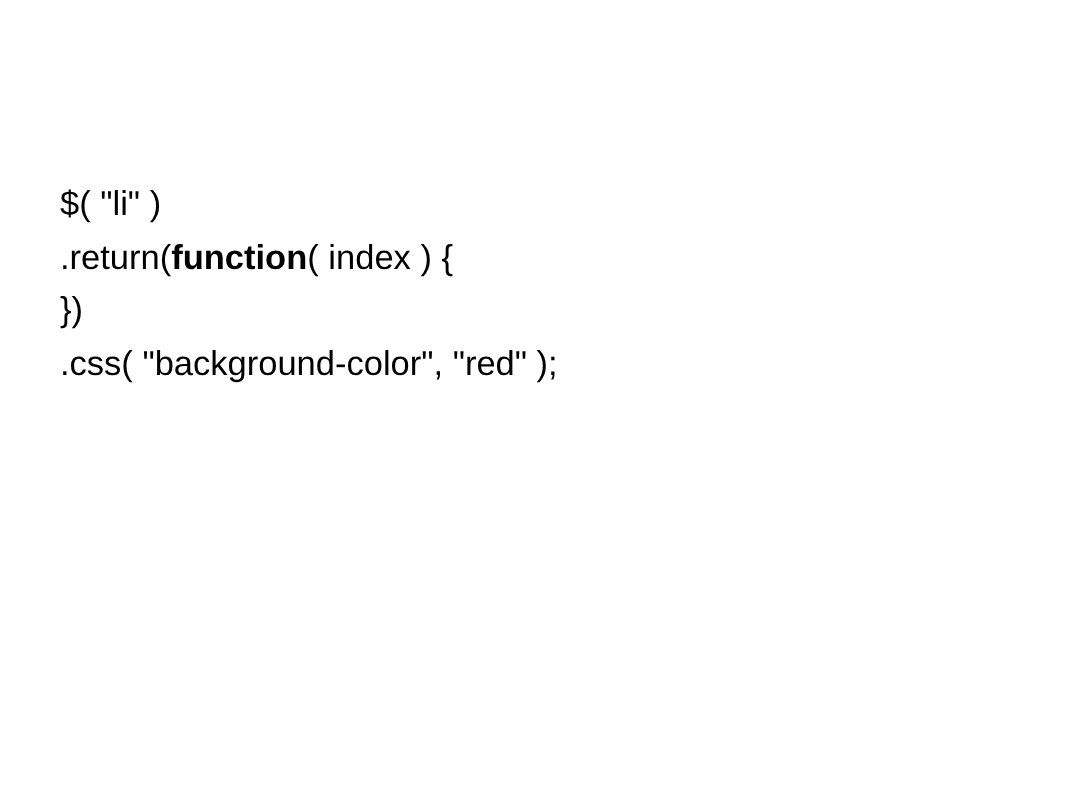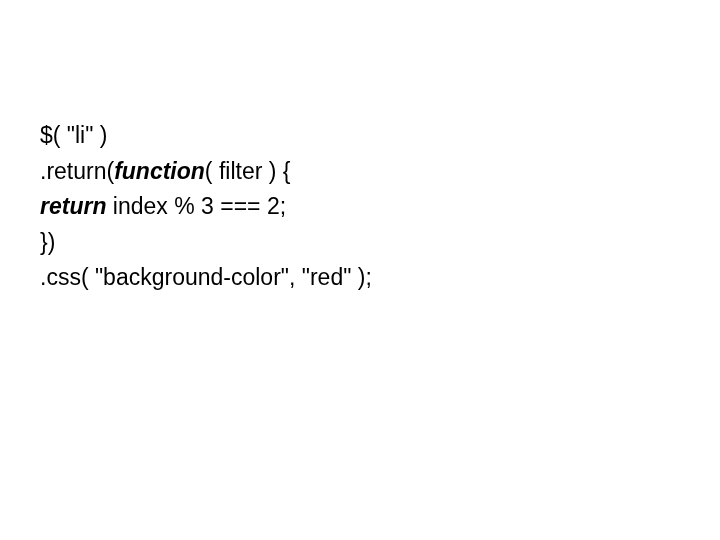--- a/index.html
+++ b/index.html
@@ -16,35 +16,31 @@
       color: #000000;
       padding-top: 118px;
       padding-left: 40px;
     }
     .code-line {
       line-height: 1.5;
       margin-bottom: 1px;
     }
     .bold {
       font-weight: bold;
-      font-style: italic;
     }
   </style>
 </head>
 <body>
 
 <div class="code-block">
   <div class="code-line">
     <span>$( "li" )</span>
   </div>
   <div class="code-line">
-    <span>.return(</span><span class="bold">function</span><span>( filter ) {</span>
-  </div>
-  <div class="code-line">
-    <span class="bold">return</span><span> index % 3 === 2;</span>
+    <span>.return(</span><span class="bold">function</span><span>( index ) {</span>
   </div>
   <div class="code-line">
     <span>})</span>
   </div>
   <div class="code-line">
     <span>.css( "background-color", "red" );</span>
   </div>
 </div>
 
 </body></html>

